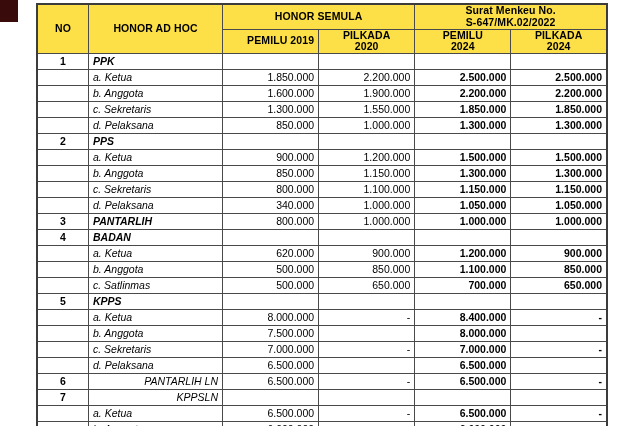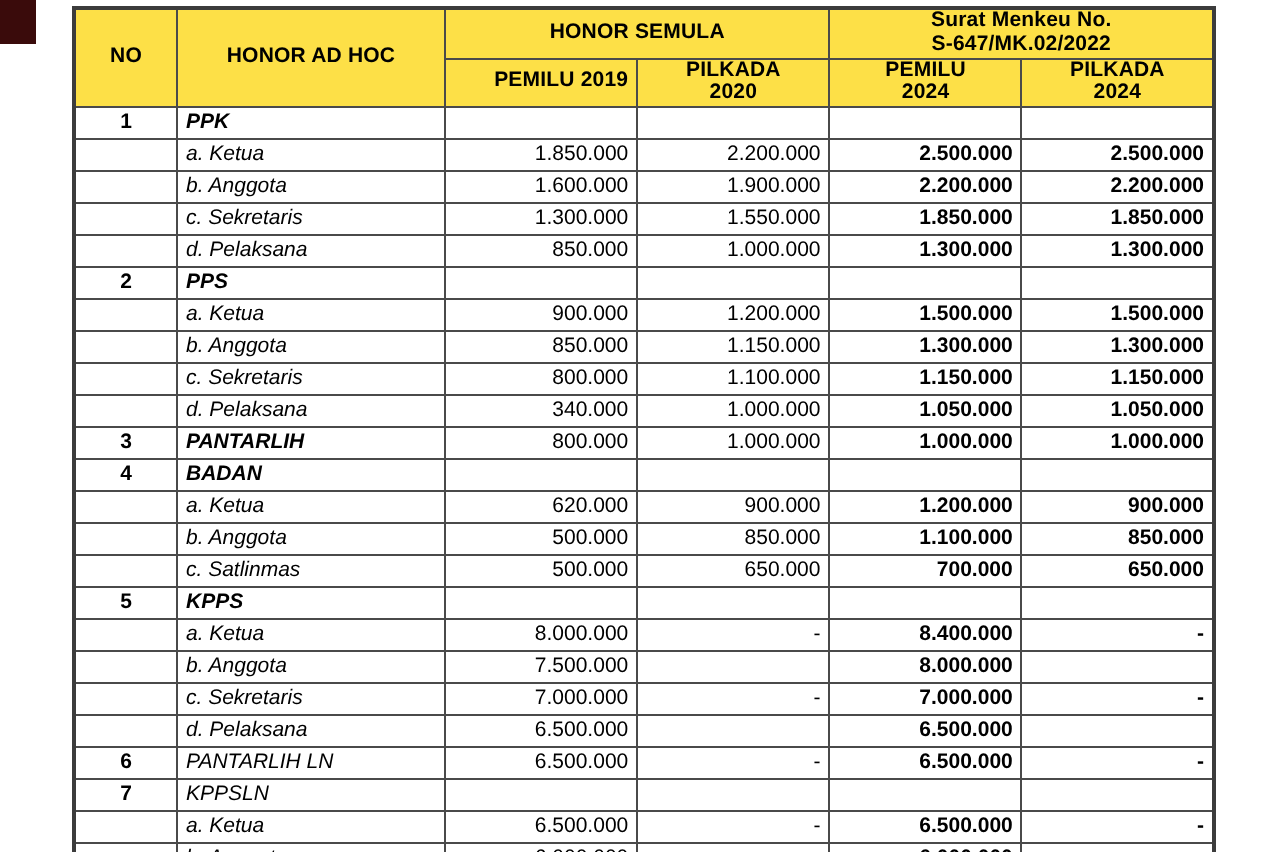--- a/index.html
+++ b/index.html
@@ -86,20 +86,21 @@
     text-align: left;
     padding-left: 6px;
     font-size: 10.5px;
     font-style: italic;
   }
   td.c-name.group {
     font-weight: bold;
   }
   td.c-name.group-plain {
     font-weight: normal;
+    text-align: right;
   }
   td.c-val {
     text-align: right;
     padding-right: 5px;
     font-size: 10.5px;
   }
   td.c-val.bold {
     font-weight: bold;
   }
   .two-line {

